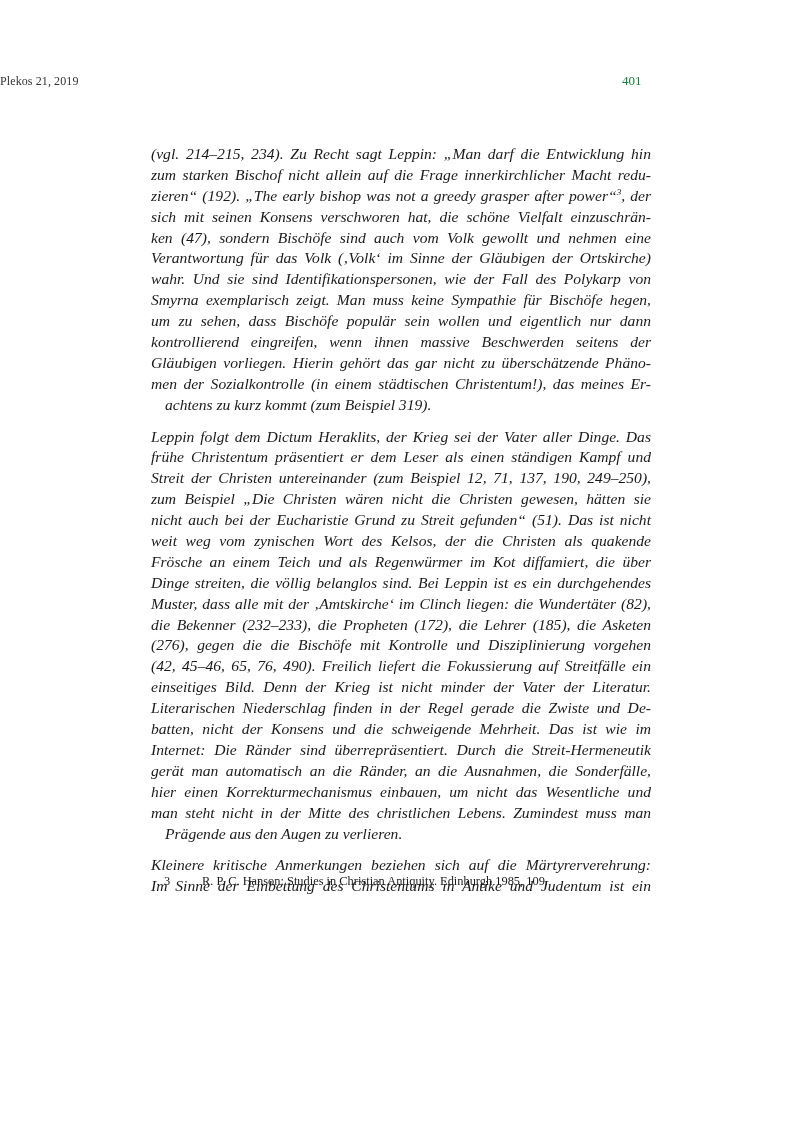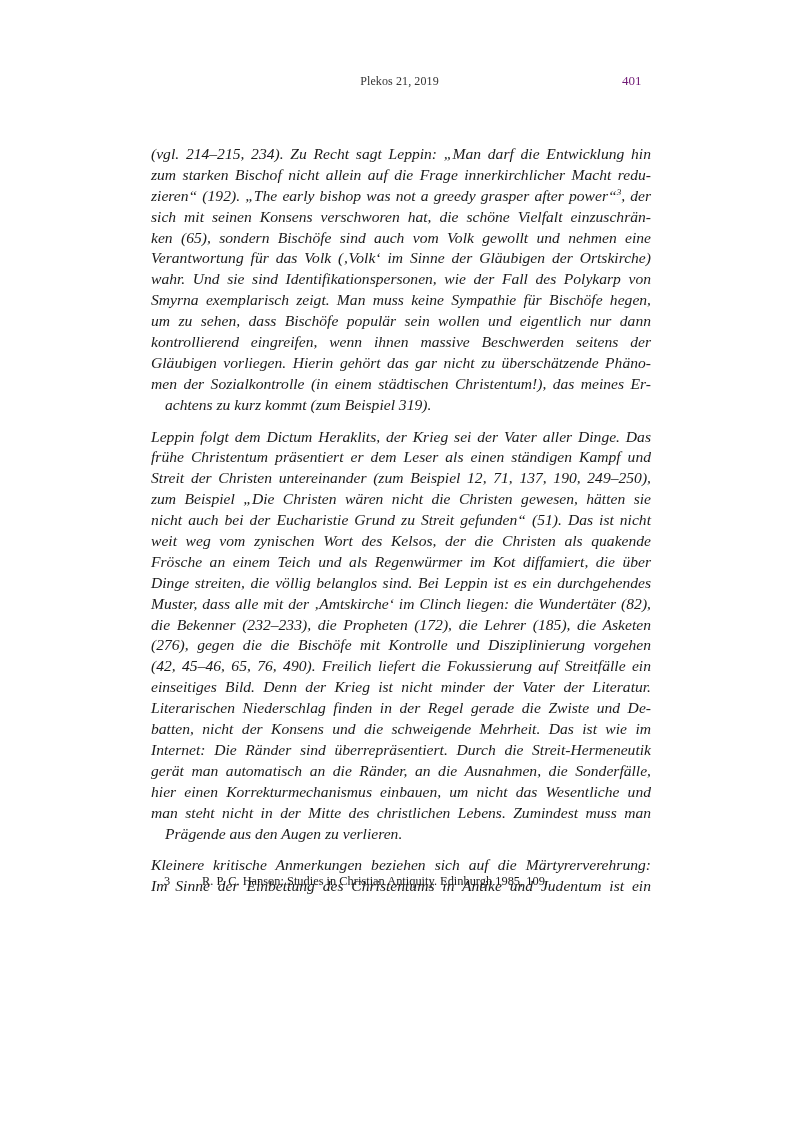--- a/index.html
+++ b/index.html
@@ -19,32 +19,31 @@
       position: absolute;
       top: 73px;
       left: 0;
       width: 799px;
       height: 18px;
     }
     .journal-title {
       position: absolute;
       left: 0;
       width: 799px;
-      text-align: center;
       top: 1px;
       font-size: 12px;
       color: #333;
       letter-spacing: 0.1px;
     }
     .page-number {
       position: absolute;
       left: 622px;
       top: 0;
       font-size: 13px;
-      color: #701a75;
+      color: #15803d;
     }
     .body-text {
       position: absolute;
       left: 151px;
       top: 144px;
       width: 500px;
     }
     .para {
       margin: 0 0 11px 0;
       font-size: 15.6px;
@@ -100,21 +99,21 @@
   <div class="journal-title">Plekos 21, 2019</div>
   <div class="page-number">401</div>
 </div>
 
 <div class="body-text">
   <p class="para">
     <span class="line">(vgl. 214–215, 234). Zu Recht sagt Leppin: „Man darf die Entwicklung hin</span>
     <span class="line">zum starken Bischof nicht allein auf die Frage innerkirchlicher Macht redu-</span>
     <span class="line"><span>zieren“ (192). „The early bishop was not a greedy grasper after power“</span><sup>3</sup><span>, der</span></span>
     <span class="line">sich mit seinen Konsens verschworen hat, die schöne Vielfalt einzuschrän-</span>
-    <span class="line">ken (65), sondern Bischöfe sind auch vom Volk gewollt und nehmen eine</span>
+    <span class="line">ken (47), sondern Bischöfe sind auch vom Volk gewollt und nehmen eine</span>
     <span class="line">Verantwortung für das Volk (‚Volk‘ im Sinne der Gläubigen der Ortskirche)</span>
     <span class="line">wahr. Und sie sind Identifikationspersonen, wie der Fall des Polykarp von</span>
     <span class="line">Smyrna exemplarisch zeigt. Man muss keine Sympathie für Bischöfe hegen,</span>
     <span class="line">um zu sehen, dass Bischöfe populär sein wollen und eigentlich nur dann</span>
     <span class="line">kontrollierend eingreifen, wenn ihnen massive Beschwerden seitens der</span>
     <span class="line">Gläubigen vorliegen. Hierin gehört das gar nicht zu überschätzende Phäno-</span>
     <span class="line">men der Sozialkontrolle (in einem städtischen Christentum!), das meines Er-</span>
     <span class="line last">achtens zu kurz kommt (zum Beispiel 319).</span>
   </p>
 

